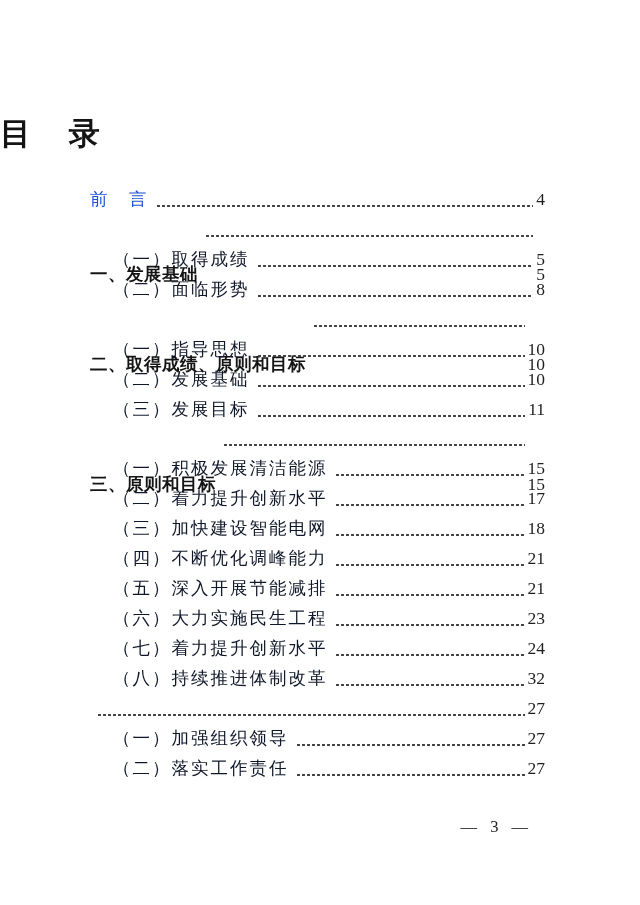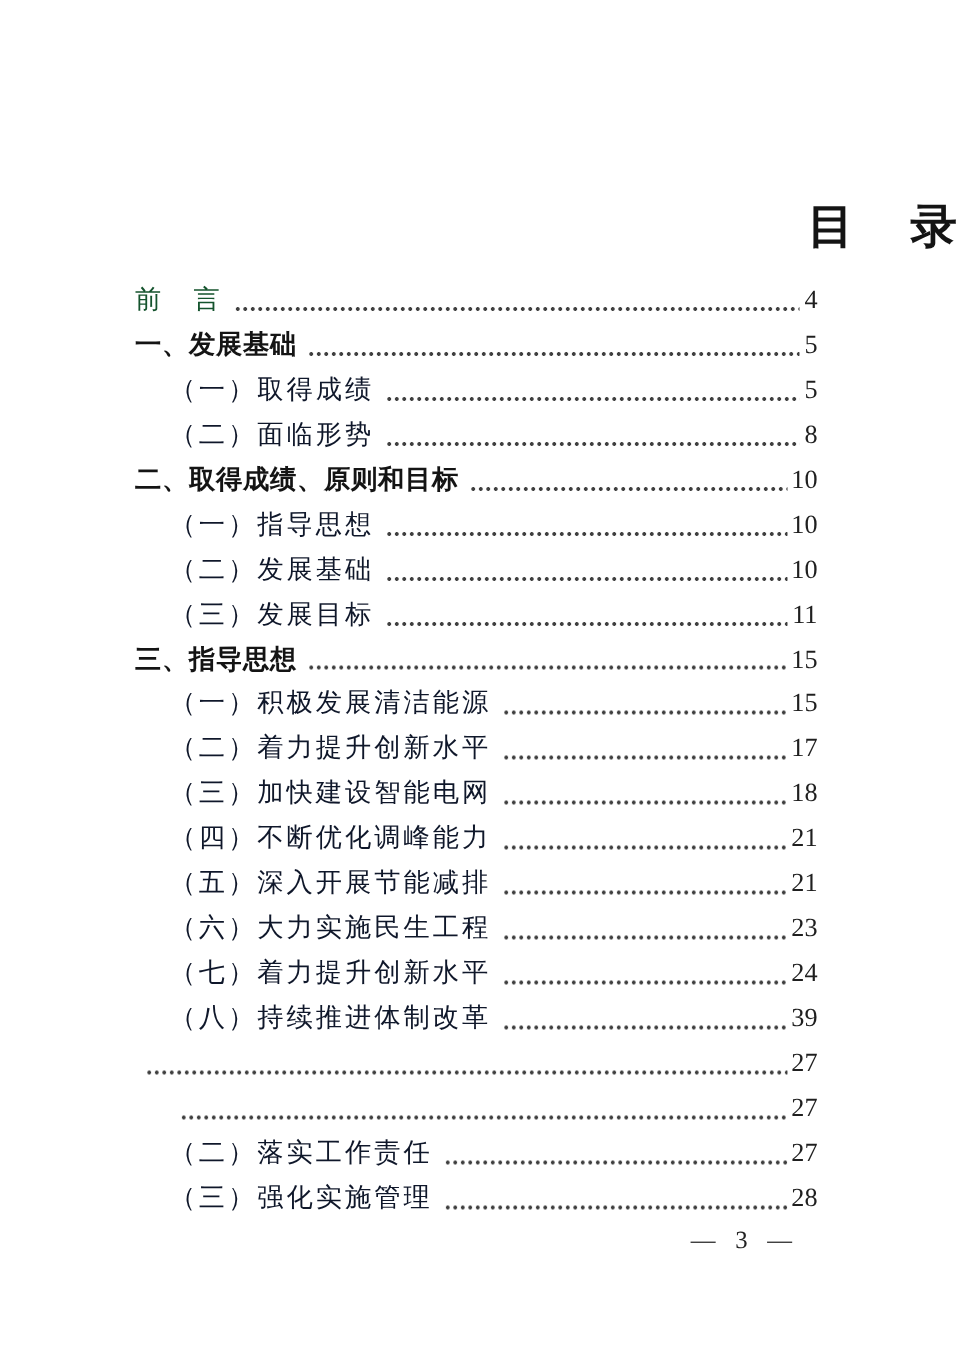--- a/index.html
+++ b/index.html
@@ -11,25 +11,25 @@
     position: relative;
     width: 640px;
     height: 905px;
     background: #ffffff;
     overflow: hidden;
     font-family: "Liberation Serif", serif;
     color: #2b2b2b;
   }
   .doc-title {
     position: absolute;
-    top: 130px;
+    top: 113px;
     left: 0;
     width: 100%;
     margin: 0;
-    text-align: right;
+    text-align: left;
     font-family: "Liberation Serif", serif;
     font-size: 31px;
     font-weight: bold;
     color: #141414;
     letter-spacing: 2px;
     word-spacing: 26px;
   }
   .toc {
     position: absolute;
     top: 185px;
@@ -61,28 +61,29 @@
     flex: 0 0 auto;
     font-family: "Liberation Serif", serif;
     font-weight: normal;
     font-size: 17.5px;
     letter-spacing: 0;
     color: #1f1f1f;
   }
   
   .level-preface .toc-label {
     letter-spacing: 2px;
-    color: #14532d;
+    color: #1d4ed8;
   }
   
   .level-chapter .toc-label {
     font-family: "Liberation Sans", sans-serif;
     font-weight: bold;
     color: #141414;
     letter-spacing: 0.5px;
+    margin-top: 45px;
   }
   
   .level-section {
     padding-left: 23px;
   }
   .level-section .toc-label {
     letter-spacing: 2px;
     color: #0f172a;
   }
   .page-footer {
@@ -145,21 +146,21 @@
     <span class="toc-page">10</span>
   </div>
 
   <div class="toc-row level-section">
     <span class="toc-label">（三）发展目标</span>
     <span class="toc-dots"></span>
     <span class="toc-page">11</span>
   </div>
 
   <div class="toc-row level-chapter">
-    <span class="toc-label">三、指导思想</span>
+    <span class="toc-label">三、原则和目标</span>
     <span class="toc-dots"></span>
     <span class="toc-page">15</span>
   </div>
 
   <div class="toc-row level-section">
     <span class="toc-label">（一）积极发展清洁能源</span>
     <span class="toc-dots"></span>
     <span class="toc-page">15</span>
   </div>
 
@@ -195,40 +196,36 @@
 
   <div class="toc-row level-section">
     <span class="toc-label">（七）着力提升创新水平</span>
     <span class="toc-dots"></span>
     <span class="toc-page">24</span>
   </div>
 
   <div class="toc-row level-section">
     <span class="toc-label">（八）持续推进体制改革</span>
     <span class="toc-dots"></span>
-    <span class="toc-page">39</span>
+    <span class="toc-page">32</span>
   </div>
 
   <div class="toc-row level-chapter">
     <span class="toc-dots"></span>
     <span class="toc-page">27</span>
   </div>
 
   <div class="toc-row level-section">
+    <span class="toc-label">（一）加强组织领导</span>
     <span class="toc-dots"></span>
     <span class="toc-page">27</span>
   </div>
 
   <div class="toc-row level-section">
     <span class="toc-label">（二）落实工作责任</span>
     <span class="toc-dots"></span>
     <span class="toc-page">27</span>
   </div>
 
-  <div class="toc-row level-section">
-    <span class="toc-label">（三）强化实施管理</span>
-    <span class="toc-dots"></span>
-    <span class="toc-page">28</span>
-  </div>
 </div>
 
   <div class="page-footer">— 3 —</div>
 </div>
 
 </body></html>

